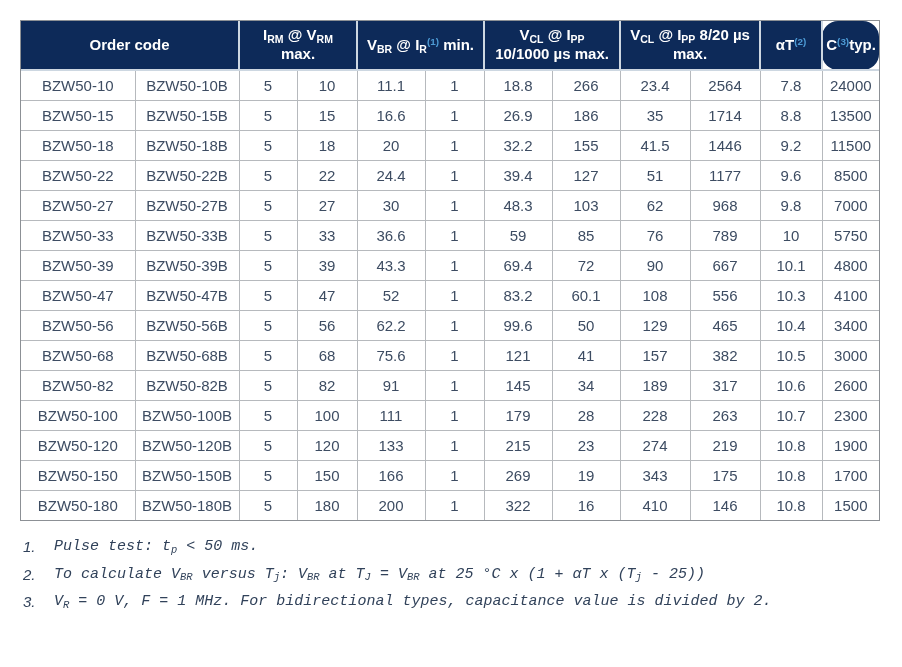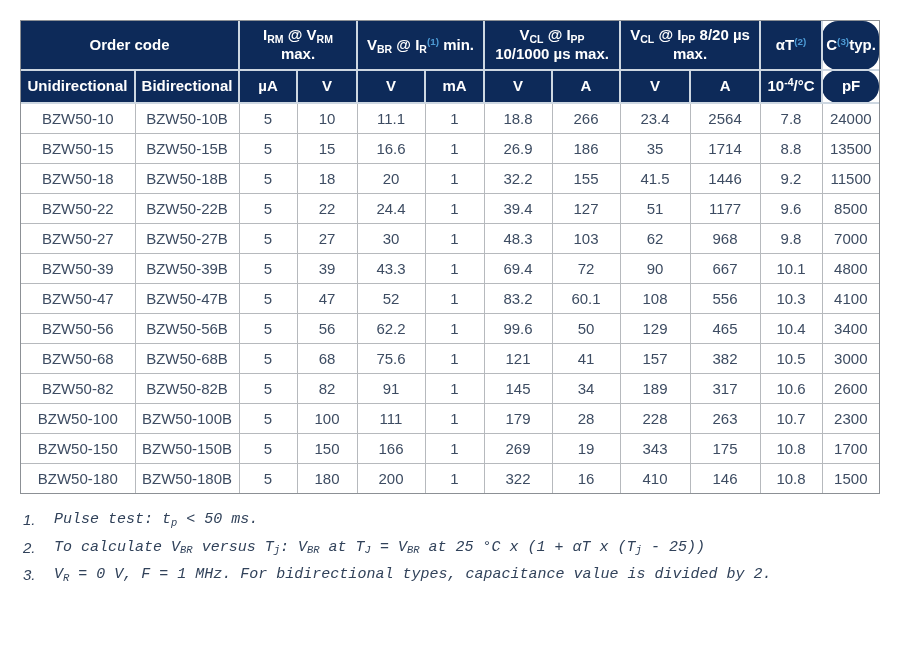--- a/index.html
+++ b/index.html
@@ -116,34 +116,20 @@
       <thead>
         <tr class="group">
           <th colspan="2"><span>Order code</span></th>
           <th colspan="2"><span>I</span><sub>RM</sub><span> @ V</span><sub>RM</sub><br><span>max.</span></th>
           <th colspan="2"><span>V</span><sub>BR</sub><span> @ I</span><sub>R</sub><sup class="ref">(1)</sup><span> min.</span></th>
           <th colspan="2"><span>V</span><sub>CL</sub><span> @ I</span><sub>PP</sub><br><span>10/1000 µs max.</span></th>
           <th colspan="2"><span>V</span><sub>CL</sub><span> @ I</span><sub>PP</sub><span> 8/20 µs</span><br><span>max.</span></th>
           <th><span>αT</span><sup class="ref">(2)</sup></th>
           <th><span>C</span><sup class="ref">(3)</sup><span>typ.</span></th>
         </tr>
-        <tr class="units">
-          <th>Unidirectional</th>
-          <th>Bidirectional</th>
-          <th>µA</th>
-          <th>V</th>
-          <th>V</th>
-          <th>mA</th>
-          <th>V</th>
-          <th>A</th>
-          <th>V</th>
-          <th>A</th>
-          <th><span>10</span><sup class="exp">-4</sup><span>/°C</span></th>
-          <th>pF</th>
-        </tr>
       </thead>
       <tbody>
 
           <tr>
             <td>BZW50-10</td>
             <td>BZW50-10B</td>
             <td>5</td>
             <td>10</td>
             <td>11.1</td>
             <td>1</td>
@@ -209,20 +195,34 @@
             <td>30</td>
             <td>1</td>
             <td>48.3</td>
             <td>103</td>
             <td>62</td>
             <td>968</td>
             <td>9.8</td>
             <td>7000</td>
           </tr>
 
+          <tr>
+            <td>BZW50-33</td>
+            <td>BZW50-33B</td>
+            <td>5</td>
+            <td>33</td>
+            <td>36.6</td>
+            <td>1</td>
+            <td>59</td>
+            <td>85</td>
+            <td>76</td>
+            <td>789</td>
+            <td>10</td>
+            <td>5750</td>
+          </tr>
 
           <tr>
             <td>BZW50-39</td>
             <td>BZW50-39B</td>
             <td>5</td>
             <td>39</td>
             <td>43.3</td>
             <td>1</td>
             <td>69.4</td>
             <td>72</td>
@@ -300,20 +300,34 @@
             <td>111</td>
             <td>1</td>
             <td>179</td>
             <td>28</td>
             <td>228</td>
             <td>263</td>
             <td>10.7</td>
             <td>2300</td>
           </tr>
 
+          <tr>
+            <td>BZW50-120</td>
+            <td>BZW50-120B</td>
+            <td>5</td>
+            <td>120</td>
+            <td>133</td>
+            <td>1</td>
+            <td>215</td>
+            <td>23</td>
+            <td>274</td>
+            <td>219</td>
+            <td>10.8</td>
+            <td>1900</td>
+          </tr>
 
           <tr>
             <td>BZW50-150</td>
             <td>BZW50-150B</td>
             <td>5</td>
             <td>150</td>
             <td>166</td>
             <td>1</td>
             <td>269</td>
             <td>19</td>

